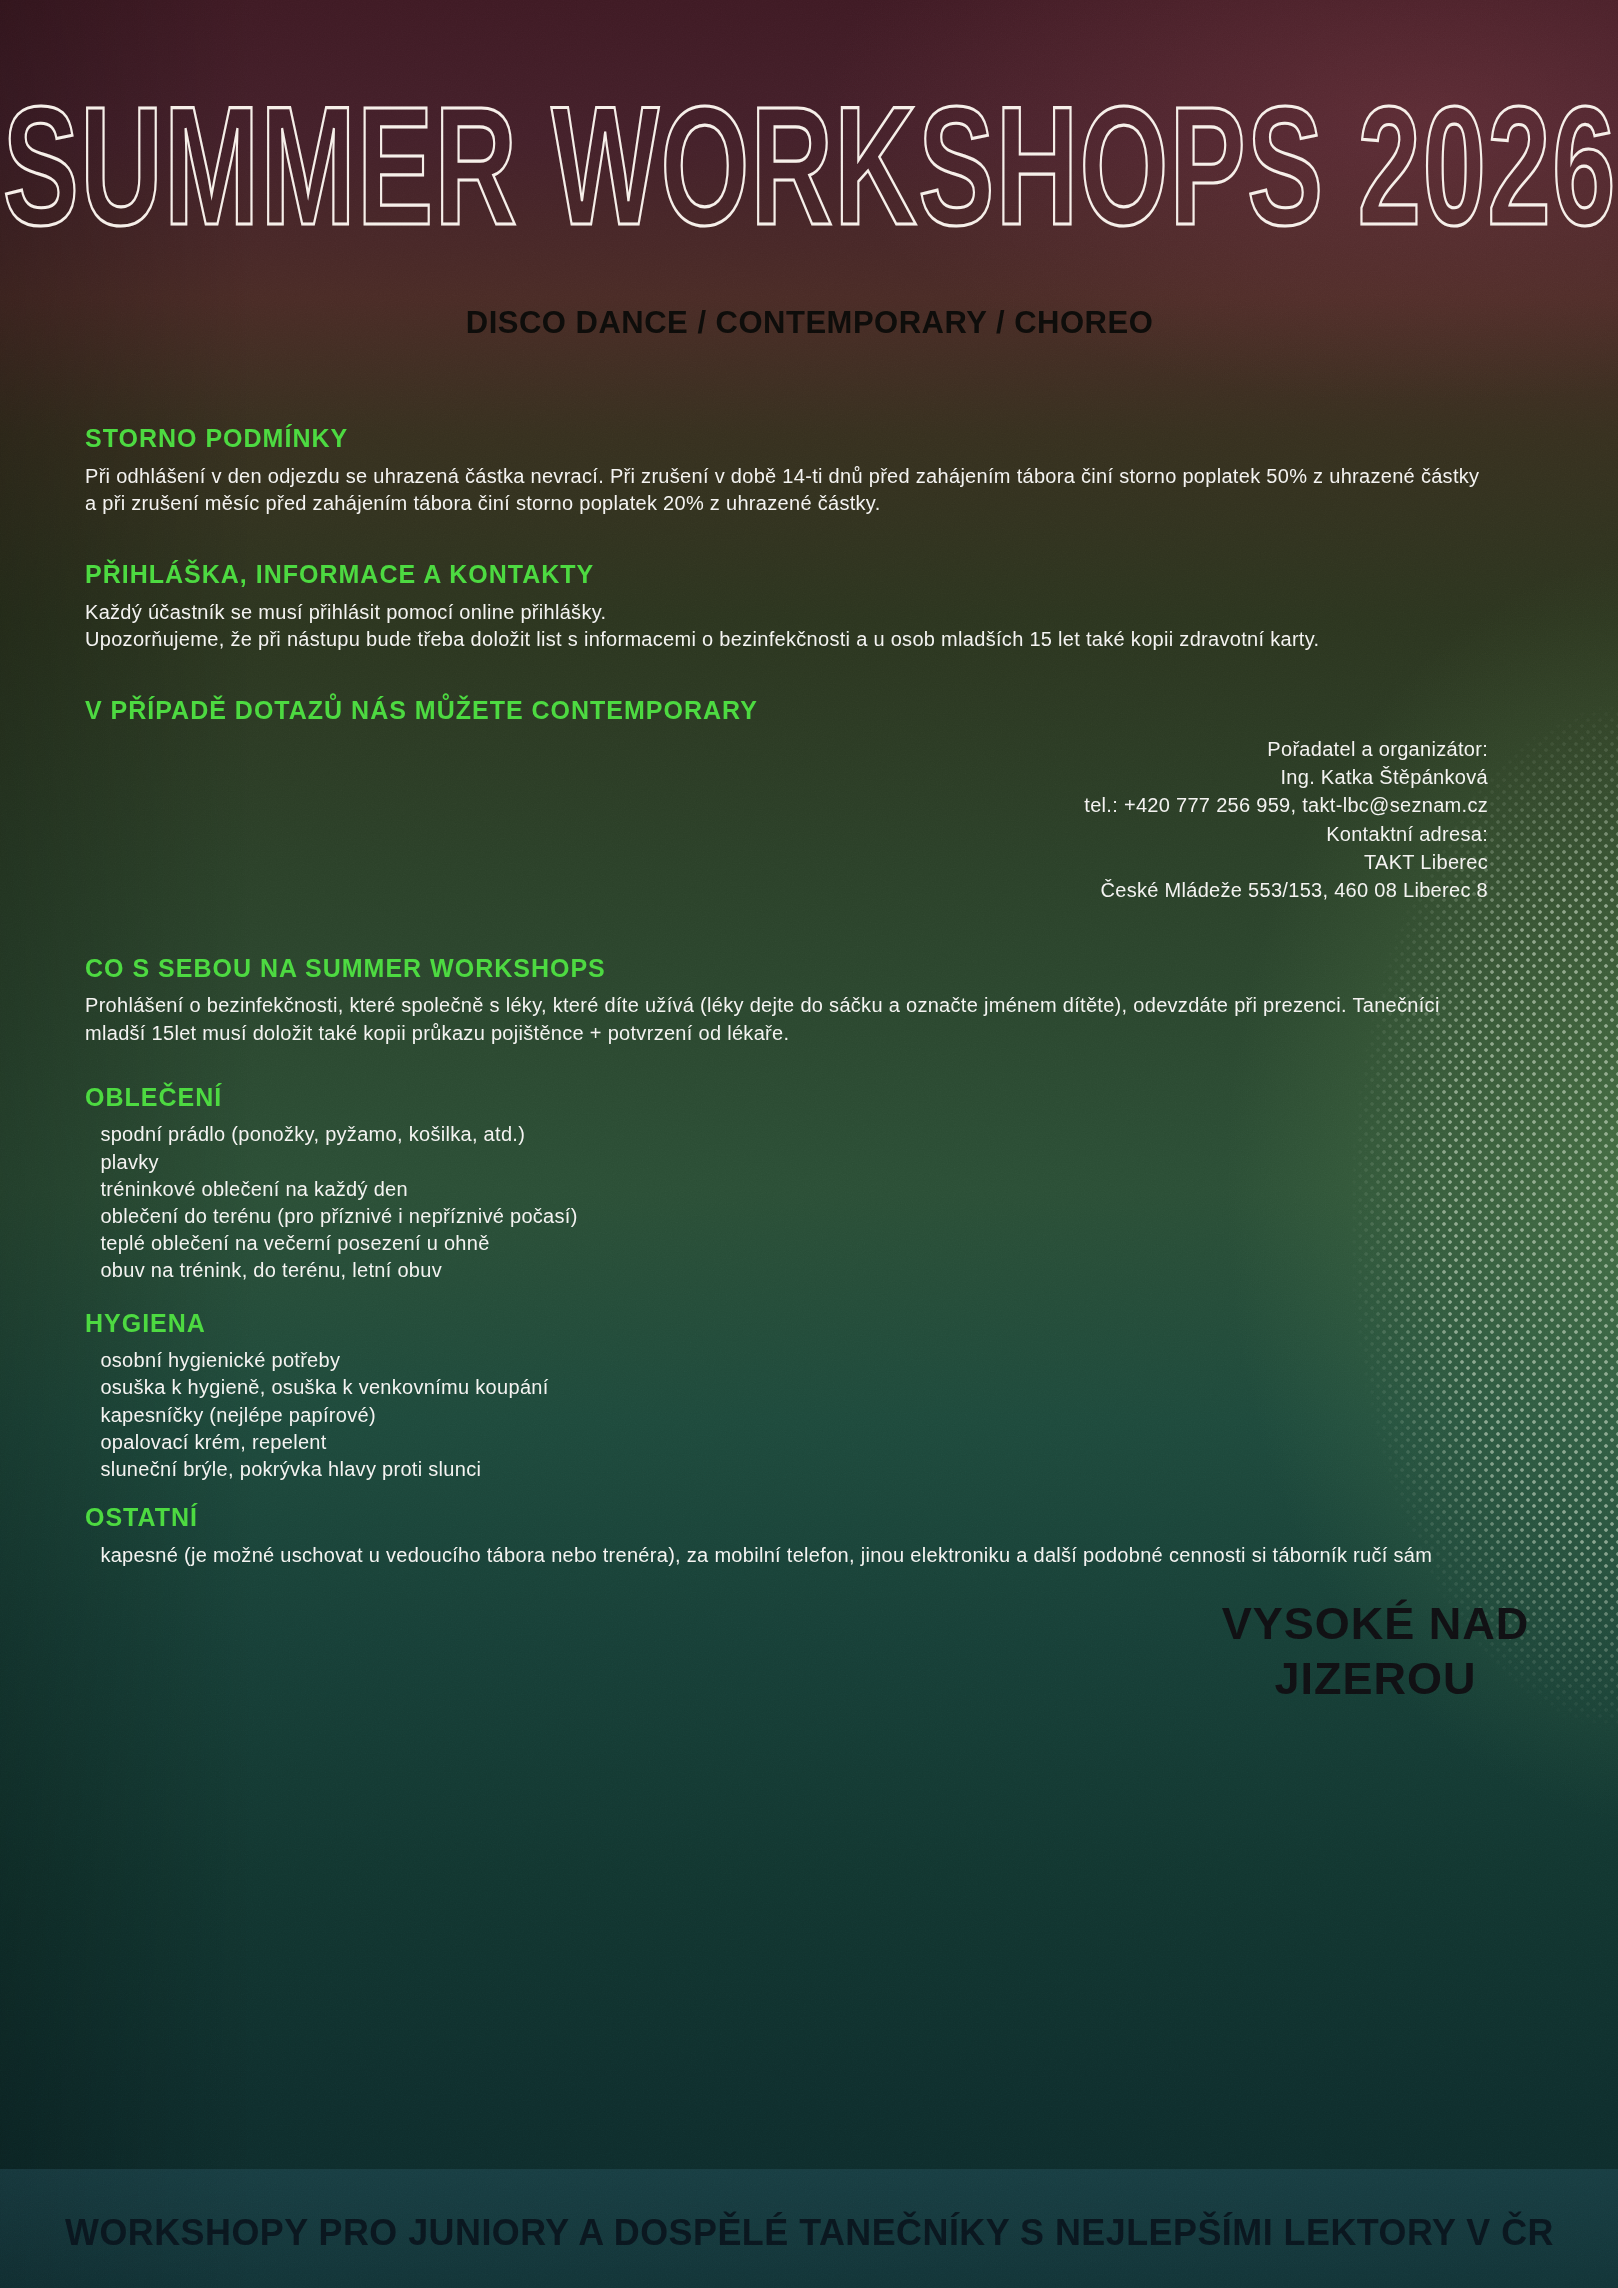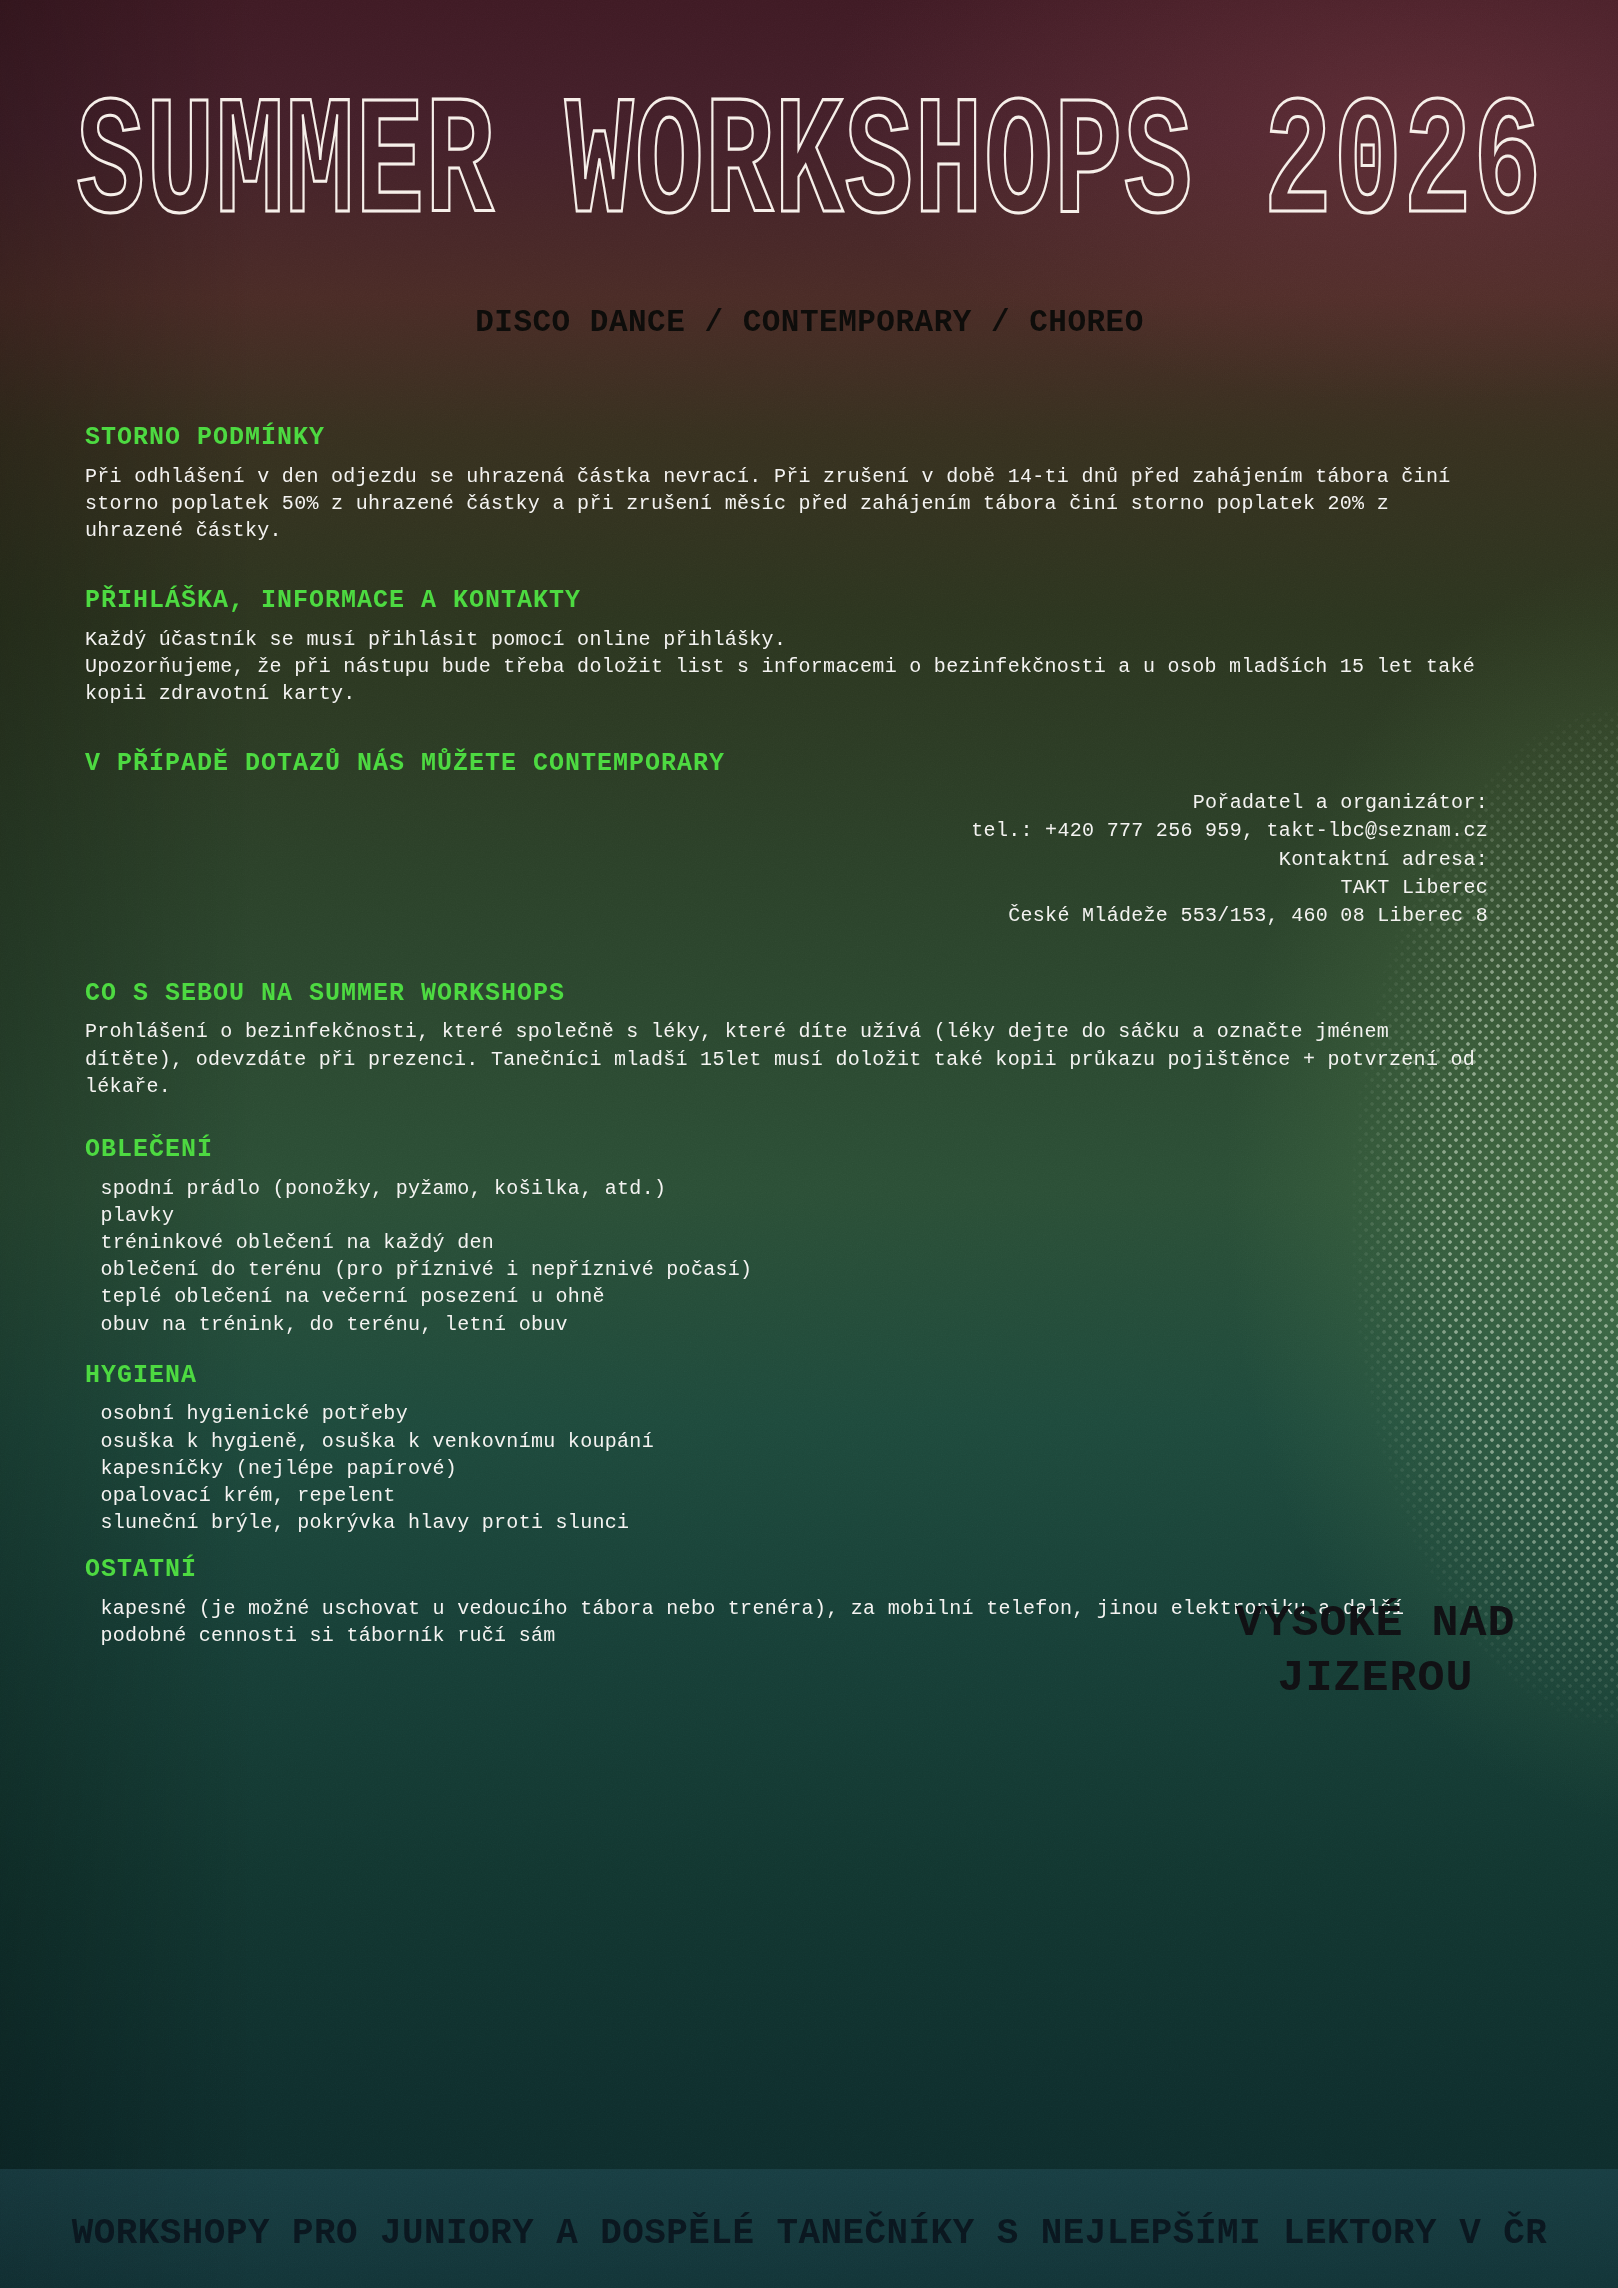--- a/index.html
+++ b/index.html
@@ -1,20 +1,20 @@
 <!DOCTYPE html>
 <html><head>
 <meta charset="utf-8">
 <style>
   html,body { margin:0; padding:0; background:#111; }
   .poster {
     position:relative;
     width:1619px; height:2288px;
     overflow:hidden;
-    font-family:Liberation Mono, monospace;
+    font-family:Liberation Sans, sans-serif;
     background:
       radial-gradient(ellipse 865px 413px at 88% 5%, rgba(146,72,78,0.32), transparent 70%),
       radial-gradient(ellipse 615px 884px at 103% 52%, rgba(112,162,90,0.40), transparent 72%),
       linear-gradient(90deg, rgba(0,0,0,0.22), transparent 16%),
       linear-gradient(180deg,
         #3f1a24 0%, #44202a 6%, #4a2b26 13%, #37301f 19%, #2c351f 27%,
         #2b4129 38%, #2b4f36 52%, #1e4a3c 62%, #173f37 72%, #123630 82%,
         #0f2e2d 92%, #0d2b2b 100%);
   }
   
@@ -100,20 +100,21 @@
     <div class="lines">
           <div class="line">Každý účastník se musí přihlásit pomocí online přihlášky.</div>
           <div class="line">Upozorňujeme, že při nástupu bude třeba doložit list s informacemi o bezinfekčnosti a u osob mladších 15 let také kopii zdravotní karty.</div>
         </div>
   </section>
 
   <section class="section contact">
     <h2 class="heading">V PŘÍPADĚ DOTAZŮ NÁS MŮŽETE CONTEMPORARY</h2>
     <div class="lines">
           <div class="line">Pořadatel a organizátor:</div>
+          <div class="line">Ing. Katka Štěpánková</div>
           <div class="line">tel.: +420 777 256 959, takt-lbc@seznam.cz</div>
           <div class="line">Kontaktní adresa:</div>
           <div class="line">TAKT Liberec</div>
           <div class="line">České Mládeže 553/153, 460 08 Liberec 8</div>
         </div>
   </section>
 
   <section class="section bring">
     <h2 class="heading">CO S SEBOU NA SUMMER WORKSHOPS</h2>
     <div class="lines">

